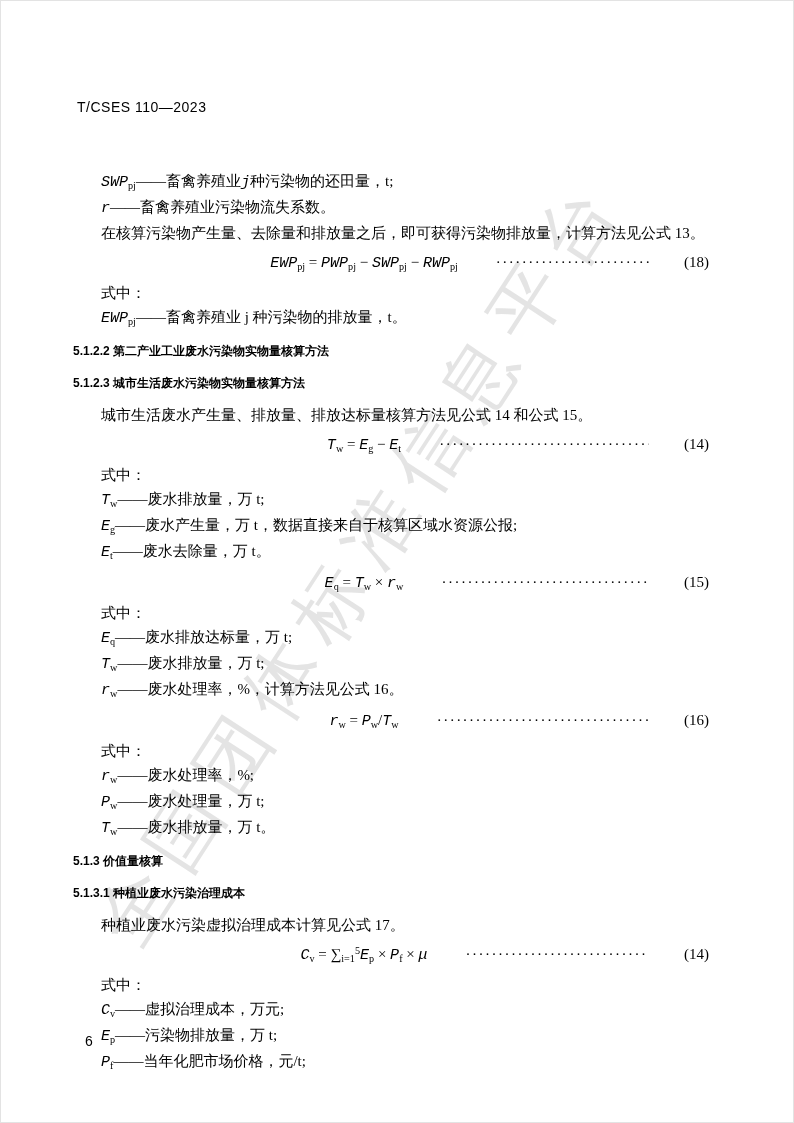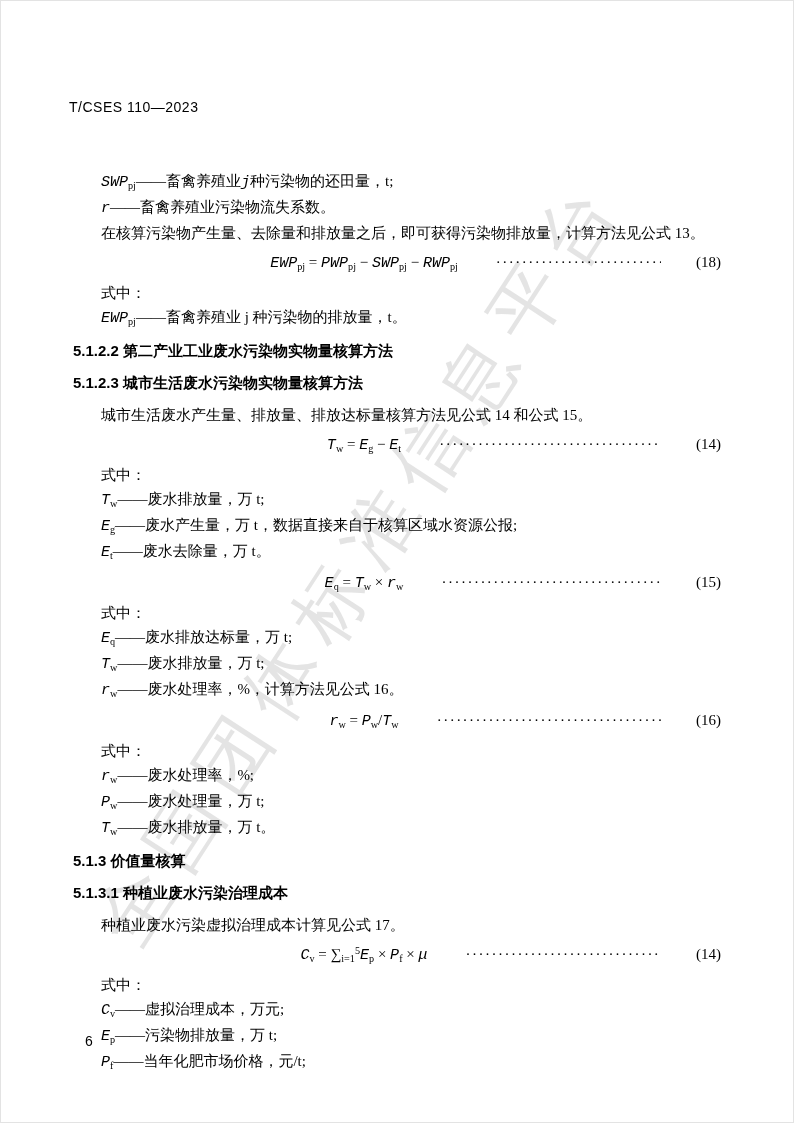--- a/index.html
+++ b/index.html
@@ -12,21 +12,21 @@
     height: 1123px;
     margin: 0 auto;
     background: #ffffff;
     border: 1px solid #e3e3e3;
     overflow: hidden;
   }
 
   .doc-header {
     position: absolute;
     top: 98px;
-    left: 68px;
+    left: 76px;
     font-family: "Liberation Sans", "DejaVu Sans", sans-serif;
     font-size: 14px;
     letter-spacing: 0.5px;
     z-index: 2;
   }
 
   .watermark {
     position: absolute;
     top: 560px;
     left: 360px;
@@ -55,25 +55,25 @@
 
   .para {
     margin: 4px 0;
     padding-left: 28px;
   }
 
   .heading {
     margin: 12px 0;
     font-family: "Liberation Sans", "DejaVu Sans", sans-serif;
     font-weight: 700;
-    font-size: 15px;
+    font-size: 12px;
   }
 
   .formula {
-    margin: 8px 0;
+    margin: 8px 12px;
     line-height: 22px;
     display: flex;
     align-items: baseline;
     gap: 35px;
   }
   .fspace { flex: 1; }
   .fbody { white-space: nowrap; font-style: normal; }
   .fdots {
     flex: 1;
     overflow: hidden;

